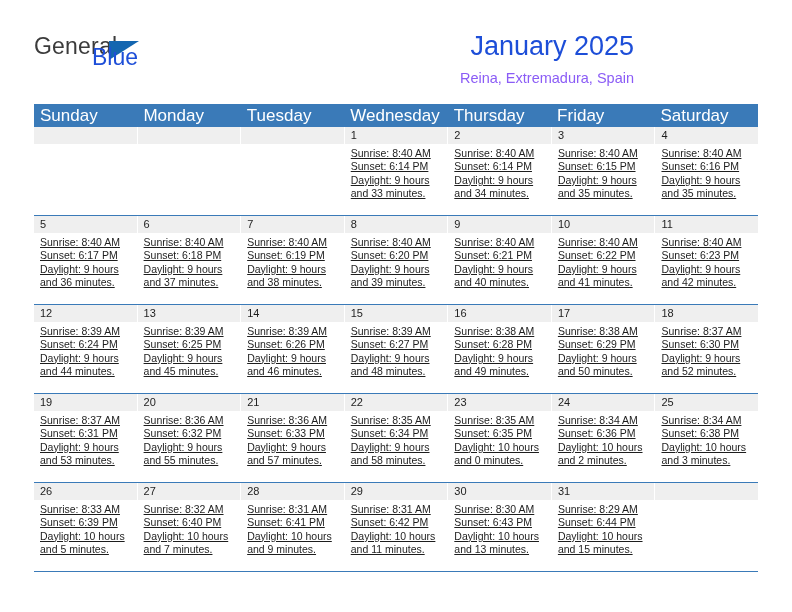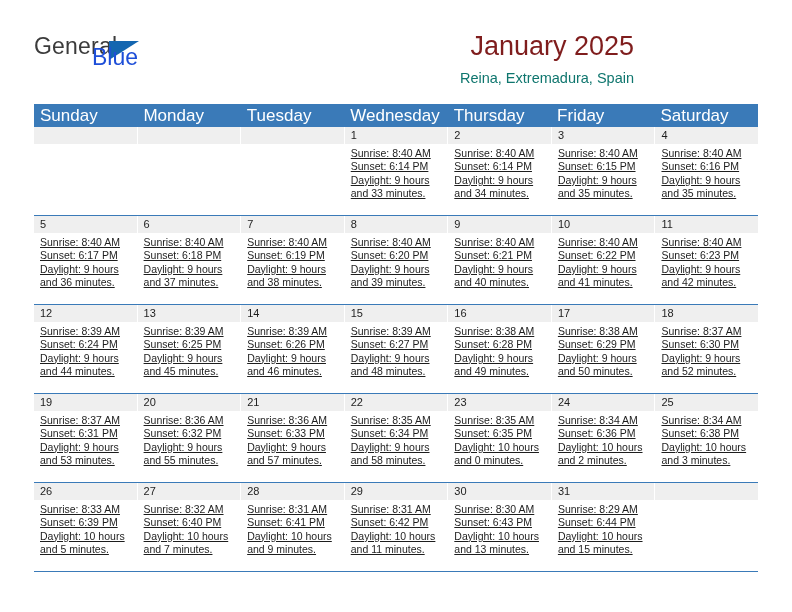--- a/index.html
+++ b/index.html
@@ -67,30 +67,30 @@
     font-family: "Liberation Sans", sans-serif;
   }
   .title-block {
     position: absolute;
     right: 34px;
     top: 30px;
     text-align: right;
   }
   .cal-title {
     font-size: 27px;
-    color: #7f1d1d;
+    color: #1d4ed8;
     line-height: 32px;
     font-weight: normal;
     margin: 0;
     font-family: "Liberation Sans", sans-serif;
     text-align: right;
   }
   .cal-subtitle {
     font-size: 14.5px;
-    color: #0f766e;
+    color: #8b5cf6;
     line-height: 20px;
     margin: 6px 0 0 0;
     font-family: "Liberation Sans", sans-serif;
   }
 
   
   .calendar {
     position: absolute;
     left: 34px;
     top: 104px;

